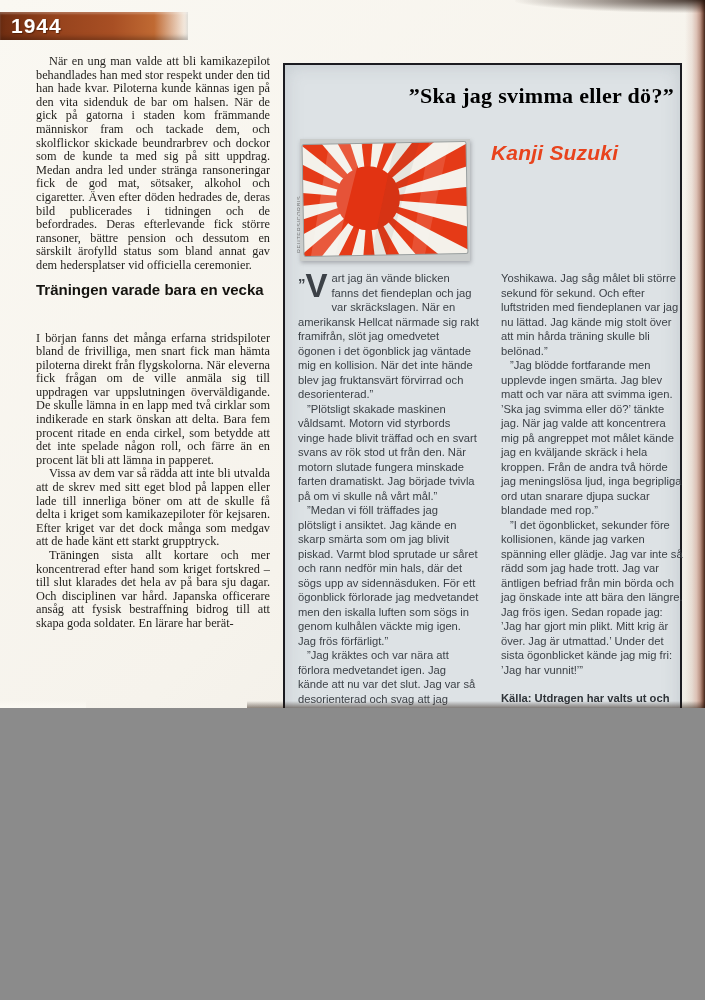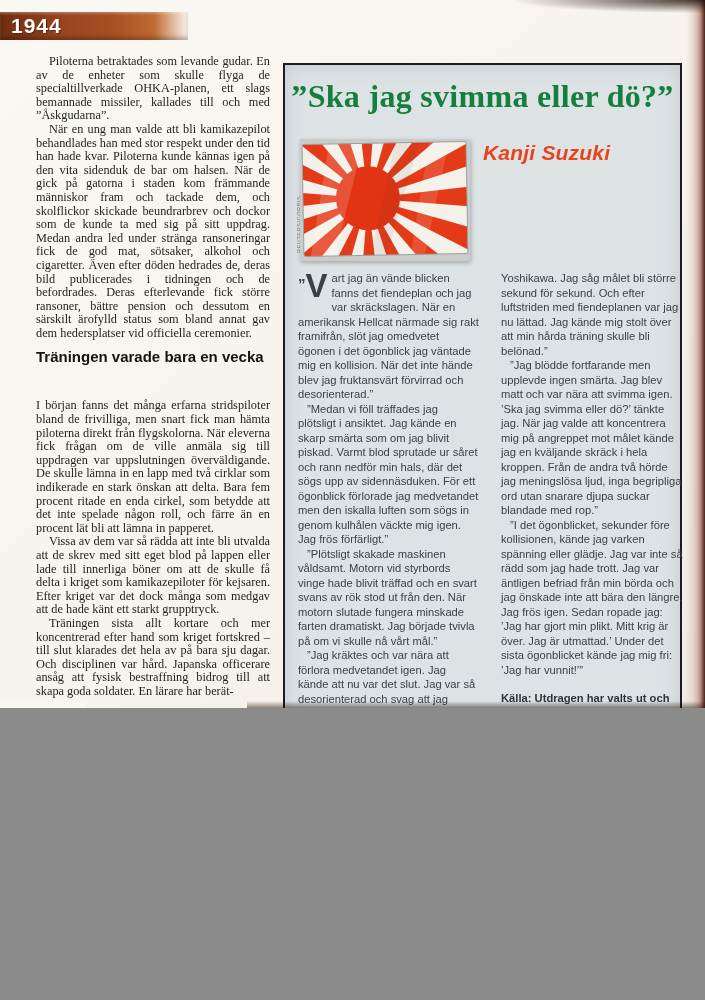--- a/index.html
+++ b/index.html
@@ -18,28 +18,28 @@
   .main-col{position:absolute;left:36px;top:55px;width:234px;z-index:2;color:#201e1b;
         font-size:12.3px;line-height:13.6px;text-align:justify;}
   .main-col p{margin:0;text-indent:13px;}
   .main-col p.noindent{text-indent:0;margin-top:35px;}
   .subhead{font-family:"Liberation Sans",sans-serif;font-weight:bold;font-size:15px;line-height:15px;
         color:#14130f;margin:9px 0 3px;}
   
   .sidebar{position:absolute;left:283px;top:63px;width:399px;height:749px;z-index:2;
         background:#dde2e5;border:2px solid #1b1b20;box-sizing:border-box;
         box-shadow:inset 0 0 18px rgba(120,130,140,.25);}
-  .sb-title{margin:15px 6px 0;text-align:center;font-family:"Liberation Serif",serif;
-        font-weight:bold;font-size:32px;line-height:32px;color:#15803d;letter-spacing:.3px;}
+  .sb-title{margin:15px 6px 0;text-align:right;font-family:"Liberation Serif",serif;
+        font-weight:bold;font-size:22px;line-height:32px;color:#000000;letter-spacing:.3px;}
   .flag-wrap{position:absolute;left:15px;top:74px;width:170px;height:122px;}
   .flag-wrap svg{display:block;filter:drop-shadow(1px 2px 2px rgba(60,60,70,.35));}
   .credit{position:absolute;left:-4px;top:114px;transform:rotate(-90deg);transform-origin:left top;
         font-family:"Liberation Sans",sans-serif;font-size:5.5px;letter-spacing:.6px;color:#7b7b7b;white-space:nowrap;}
   .kanji{position:absolute;left:198px;top:76px;width:172px;}
-  .author{margin:0 0 13px;font-family:"Liberation Sans",sans-serif;font-style:italic;font-weight:bold;
+  .author{margin:0 8px 13px;font-family:"Liberation Sans",sans-serif;font-style:italic;font-weight:bold;
         font-size:21px;color:#e8431d;letter-spacing:.2px;}
   .intro{margin:0;font-family:"Liberation Sans",sans-serif;font-weight:bold;font-size:11.4px;
         line-height:15.4px;color:#2e3338;}
   .qcol{position:absolute;top:206px;font-family:"Liberation Sans",sans-serif;font-size:11.2px;
         line-height:14.5px;color:#3c4147;}
   .qcol.qleft{left:13px;width:181px;}
   .qcol.qright{left:216px;width:182px;}
   .qcol p{margin:0;text-indent:9px;}
   .qcol p.first{text-indent:0;}
   .dcwrap{float:left;font-weight:bold;color:#3c4147;margin:1px 4px 0 0;}
@@ -71,21 +71,20 @@
   <div class="ghost">
     <svg width="292" height="146" viewBox="0 0 292 146">
       <path d="M18 96 Q58 78 96 100 L96 146 L18 146 Z" fill="#6f6a62"></path>
       <path d="M58 122 Q160 94 286 114 L286 124 Q172 106 60 132 Z" fill="#7d786f"></path>
       <path d="M150 146 Q202 92 278 74 L284 88 Q216 104 166 146 Z" fill="#8a857c"></path>
       <ellipse cx="54" cy="92" rx="16" ry="14" fill="#6f6a62"></ellipse>
     </svg>
   </div>
 
   <div class="main-col">
-    <p>Piloterna betraktades som levande gudar. En av de enheter som skulle flyga de specialtillverkade OHKA-planen, ett slags bemannade missiler, kallades till och med ”Åskgudarna”.</p>
     <p>När en ung man valde att bli kamikazepilot behandlades han med stor respekt under den tid han hade kvar. Piloterna kunde kännas igen på den vita sidenduk de bar om halsen. När de gick på gatorna i staden kom främmande människor fram och tackade dem, och skolflickor skickade beundrarbrev och dockor som de kunde ta med sig på sitt uppdrag. Medan andra led under stränga ransoneringar fick de god mat, sötsaker, alkohol och cigaretter. Även efter döden hedrades de, deras bild publicerades i tidningen och de befordrades. Deras efterlevande fick större ransoner, bättre pension och dessutom en särskilt ärofylld status som bland annat gav dem hedersplatser vid officiella ceremonier.</p>
     <h2 class="subhead">Träningen varade bara en vecka</h2>
     <p class="noindent">I början fanns det många erfarna stridspiloter bland de frivilliga, men snart fick man hämta piloterna direkt från flygskolorna. När eleverna fick frågan om de ville anmäla sig till uppdragen var uppslutningen överväldigande. De skulle lämna in en lapp med två cirklar som indikerade en stark önskan att delta. Bara fem procent ritade en enda cirkel, som betydde att det inte spelade någon roll, och färre än en procent lät bli att lämna in papperet.</p>
     <p>Vissa av dem var så rädda att inte bli utvalda att de skrev med sitt eget blod på lappen eller lade till innerliga böner om att de skulle få delta i kriget som kamikazepiloter för kejsaren. Efter kriget var det dock många som medgav att de hade känt ett starkt grupptryck.</p>
     <p>Träningen sista allt kortare och mer koncentrerad efter hand som kriget fortskred – till slut klarades det hela av på bara sju dagar. Och disciplinen var hård. Japanska officerare ansåg att fysisk bestraffning bidrog till att skapa goda soldater. En lärare har berät-</p>
   </div>
 
   <aside class="sidebar">
     <h1 class="sb-title">”Ska jag svimma eller dö?”</h1>
 
@@ -130,22 +129,22 @@
     </div>
 
     <div class="kanji">
       <h3 class="author">Kanji Suzuki</h3>
     </div>
 
     <div class="qcol qleft">
       <p class="first">
         <span class="dcwrap"><span class="dq">”</span><span class="dv">V</span></span><span>art jag än vände blicken fanns det fiendeplan och jag var skräckslagen. När en amerikansk Hellcat närmade sig rakt framifrån, slöt jag omedvetet ögonen i det ögonblick jag väntade mig en kollision. När det inte hände blev jag fruktansvärt förvirrad och desorienterad.”</span>
       </p>
+      <p>”Plötsligt skakade maskinen våldsamt. Motorn vid styrbords vinge hade blivit träffad och en svart svans av rök stod ut från den. När motorn slutade fungera minskade farten dramatiskt. Jag började tvivla på om vi skulle nå vårt mål.”</p>
       <p>”Medan vi föll träffades jag plötsligt i ansiktet. Jag kände en skarp smärta som om jag blivit piskad. Varmt blod sprutade ur såret och rann nedför min hals, där det sögs upp av sidennäsduken. För ett ögonblick förlorade jag medvetandet men den iskalla luften som sögs in genom kulhålen väckte mig igen. Jag frös förfärligt.”</p>
-      <p>”Plötsligt skakade maskinen våldsamt. Motorn vid styrbords vinge hade blivit träffad och en svart svans av rök stod ut från den. När motorn slutade fungera minskade farten dramatiskt. Jag började tvivla på om vi skulle nå vårt mål.”</p>
       <p>”Jag kräktes och var nära att förlora medvetandet igen. Jag kände att nu var det slut. Jag var så desorienterad och svag att jag tänkte att de andra fick ta hand om anfallet. Men samtidigt såg jag vågor av röd, grön och gul rök som vällde emot oss. Det kom från luftvärnsställningarna nere under oss. ’Där är det!’ tänkte jag.”</p>
       <p>”Höjdmätaren var på väg mot noll. Jag höll sikte på målet. ’Sväng tre grader styrbord’, ropade jag till</p>
     </div>
 
     <div class="qcol qright">
       <p class="first">Yoshikawa. Jag såg målet bli större sekund för sekund. Och efter luftstriden med fiendeplanen var jag nu lättad. Jag kände mig stolt över att min hårda träning skulle bli belönad.”</p>
       <p>”Jag blödde fortfarande men upplevde ingen smärta. Jag blev matt och var nära att svimma igen. ’Ska jag svimma eller dö?’ tänkte jag. När jag valde att koncentrera mig på angreppet mot målet kände jag en kväljande skräck i hela kroppen. Från de andra två hörde jag meningslösa ljud, inga begripliga ord utan snarare djupa suckar blandade med rop.”</p>
       <p>”I det ögonblicket, sekunder före kollisionen, kände jag varken spänning eller glädje. Jag var inte så rädd som jag hade trott. Jag var äntligen befriad från min börda och jag önskade inte att bära den längre. Jag frös igen. Sedan ropade jag: ’Jag har gjort min plikt. Mitt krig är över. Jag är utmattad.’ Under det sista ögonblicket kände jag mig fri: ’Jag har vunnit!’”</p>
       <p class="source">Källa: Utdragen har valts ut och bearbetats av HISTORIA från historyplace.com, Personal Histories, ”A Kamikaze's story”.</p>
     </div>

